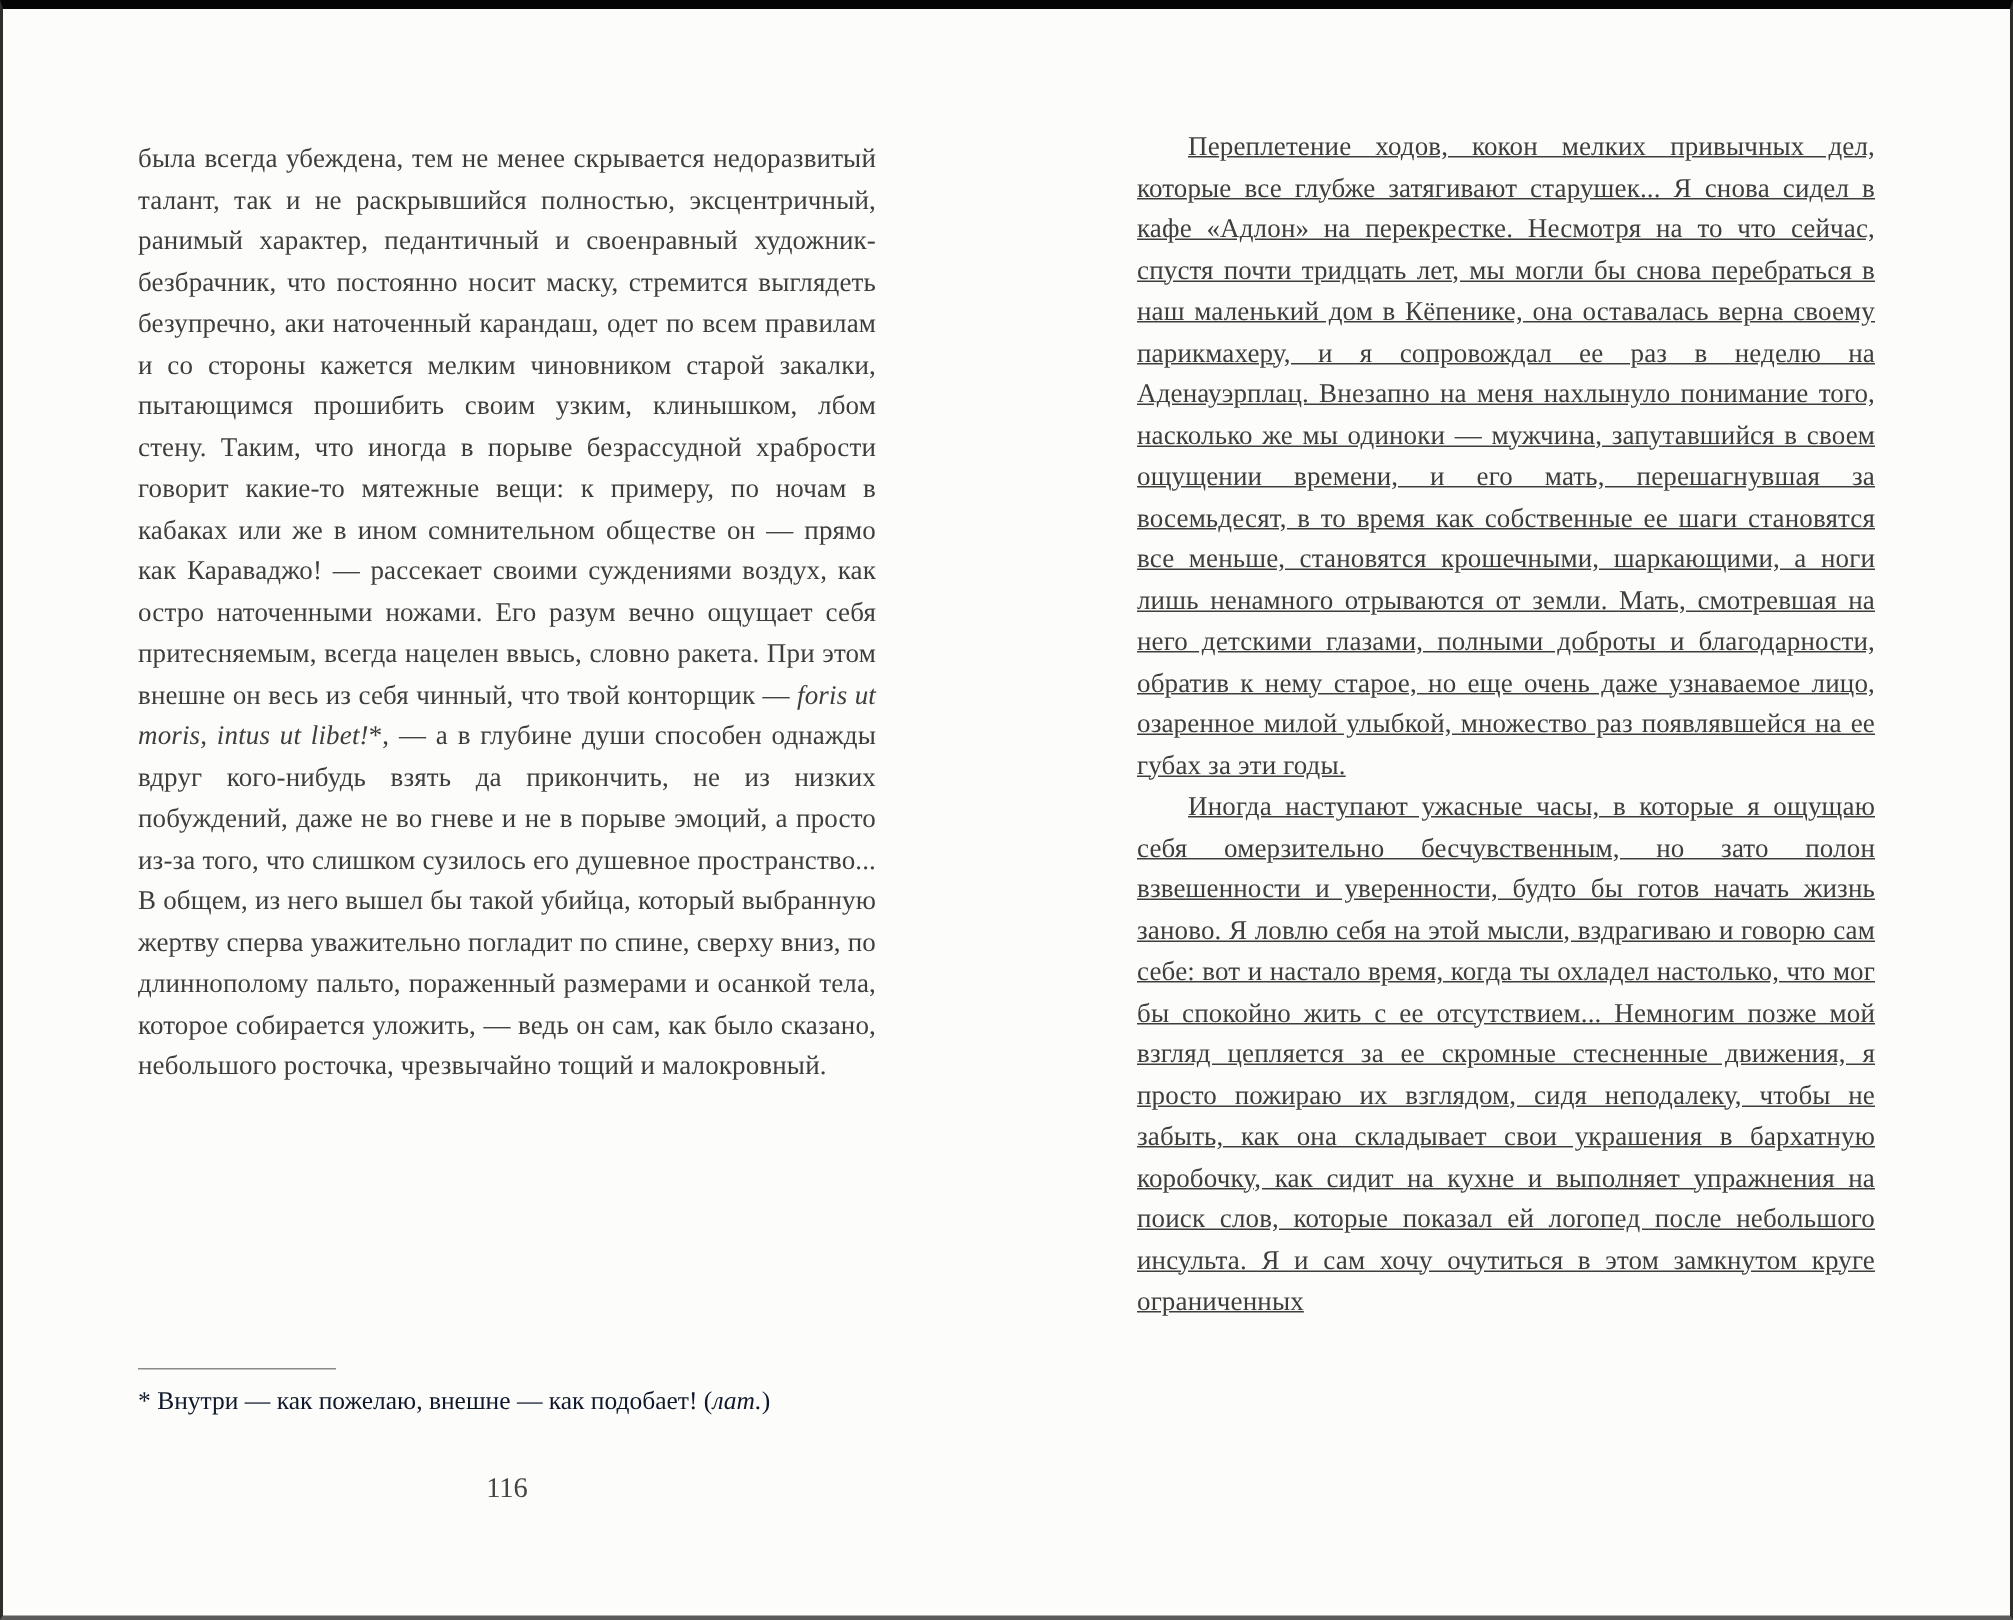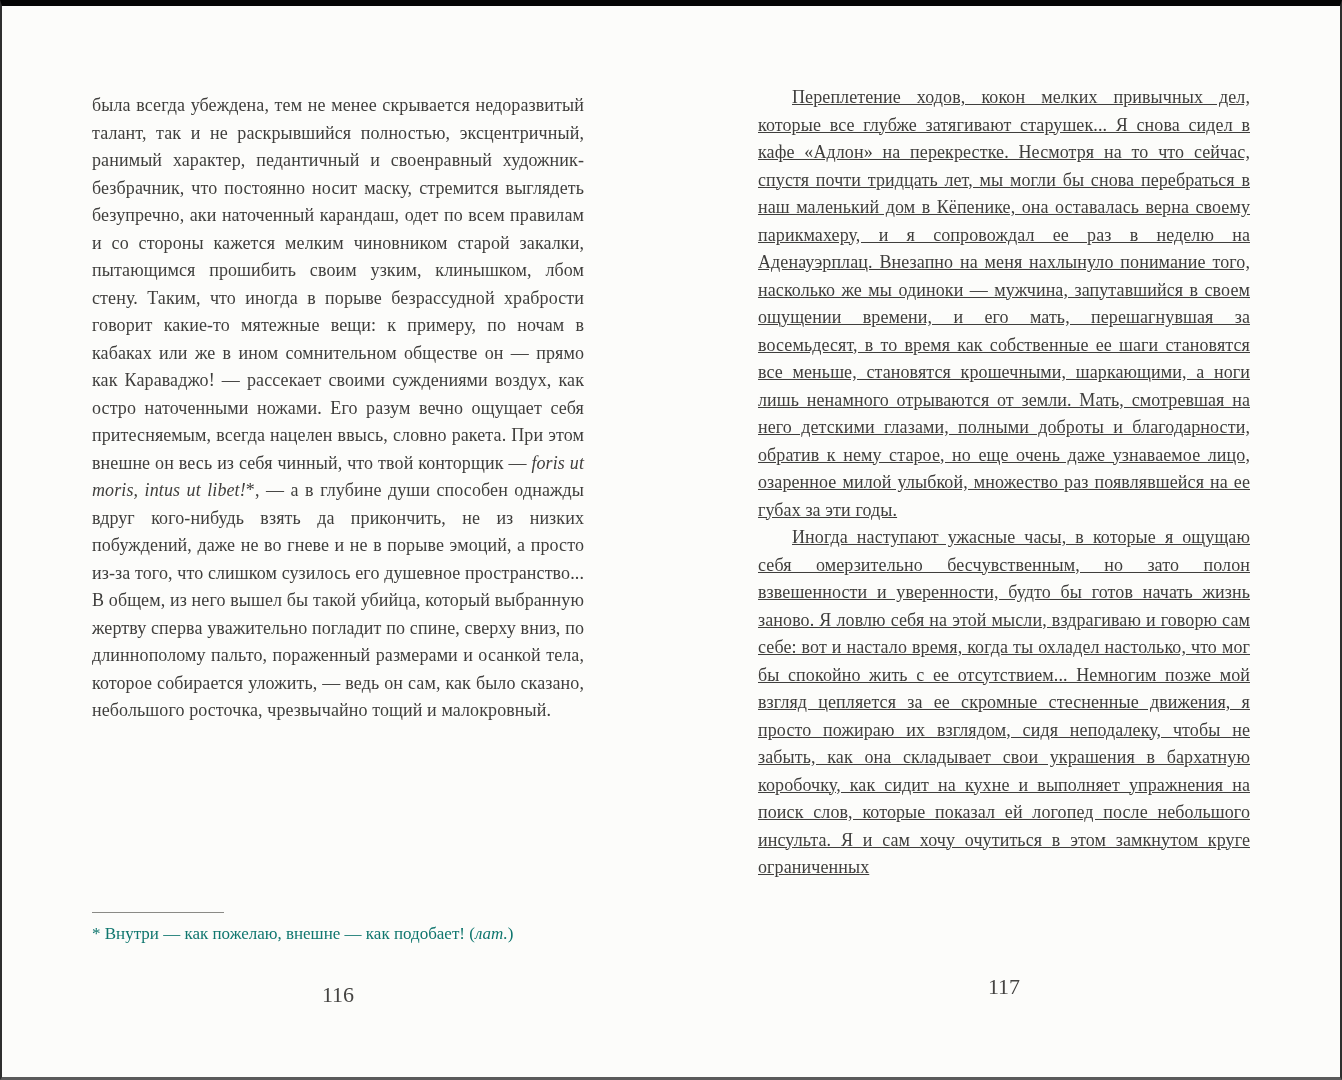--- a/index.html
+++ b/index.html
@@ -44,27 +44,27 @@
     width: 132px;
     height: 0;
     border-top: 1.2px solid #8a8a86;
     margin-bottom: 9px;
   }
   .footnote-text {
     margin: 0;
     font-size: 17px;
     line-height: 23px;
     text-align: left;
-    color: #0f766e;
+    color: #0f172a;
   }
   .page-number {
     position: absolute;
     width: 492px;
     text-align: center;
-    font-size: 22px;
+    font-size: 19px;
     color: #454442;
   }
   .page-number.left-num  { left: 90px;  top: 976px; }
   .page-number.right-num { left: 756px; top: 968px; }
 </style>
 </head>
 <body>
 
 <div class="spread">
 
@@ -77,15 +77,14 @@
     <p class="footnote-text"><span>* Внутри — как пожелаю, внешне — как подобает! (</span><em>лат.</em><span>)</span></p>
   </div>
 
   <div class="page-number left-num">116</div>
 
   <div class="text-block right-block">
     <p class="indent">Переплетение ходов, кокон мелких привычных дел, которые все глубже затягивают старушек... Я снова сидел в кафе «Адлон» на перекрестке. Несмотря на то что сейчас, спустя почти тридцать лет, мы могли бы снова перебраться в наш маленький дом в Кёпенике, она оставалась верна своему парикмахеру, и я сопровождал ее раз в неделю на Аденауэрплац. Внезапно на меня нахлынуло понимание того, насколько же мы одиноки — мужчина, запутавшийся в своем ощущении времени, и его мать, перешагнувшая за восемьдесят, в то время как собственные ее шаги становятся все меньше, становятся крошечными, шаркающими, а ноги лишь ненамного отрываются от земли. Мать, смотревшая на него детскими глазами, полными доброты и благодарности, обратив к нему старое, но еще очень даже узнаваемое лицо, озаренное милой улыбкой, множество раз появлявшейся на ее губах за эти годы.</p>
     <p class="indent">Иногда наступают ужасные часы, в которые я ощущаю себя омерзительно бесчувственным, но зато полон взвешенности и уверенности, будто бы готов начать жизнь заново. Я ловлю себя на этой мысли, вздрагиваю и говорю сам себе: вот и настало время, когда ты охладел настолько, что мог бы спокойно жить с ее отсутствием... Немногим позже мой взгляд цепляется за ее скромные стесненные движения, я просто пожираю их взглядом, сидя неподалеку, чтобы не забыть, как она складывает свои украшения в бархатную коробочку, как сидит на кухне и выполняет упражнения на поиск слов, которые показал ей логопед после небольшого инсульта. Я и сам хочу очутиться в этом замкнутом круге ограниченных</p>
   </div>
 
-  <div class="page-number right-num">117</div>
 
 </div>
 
 </body></html>

